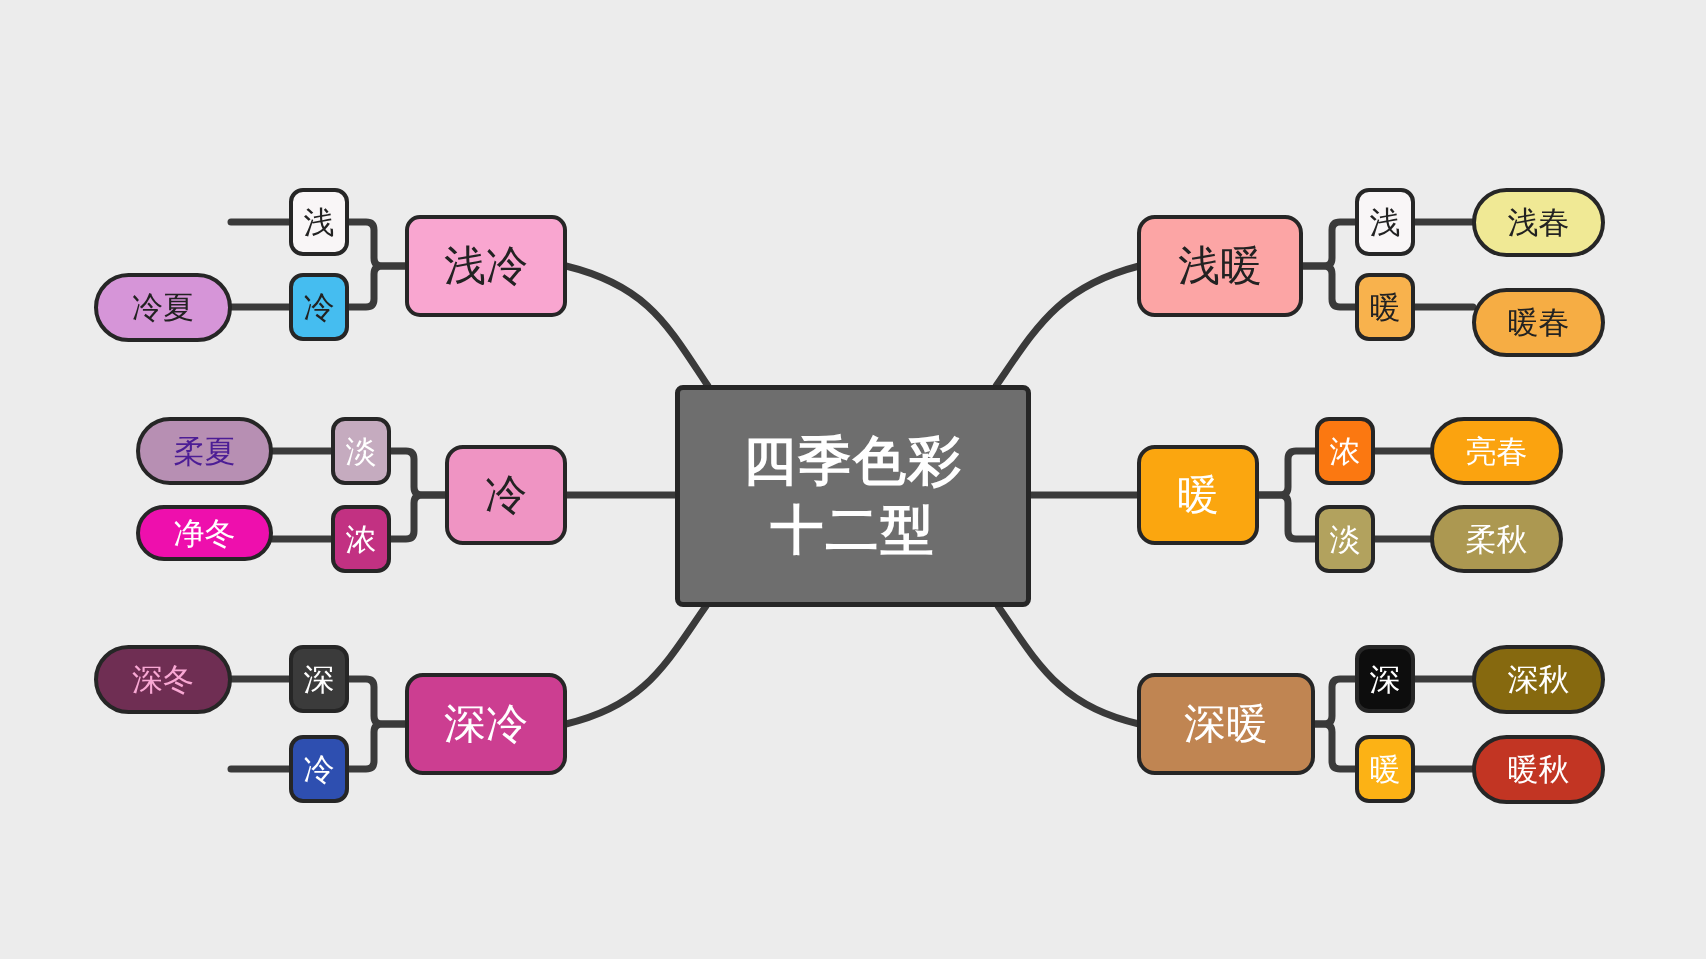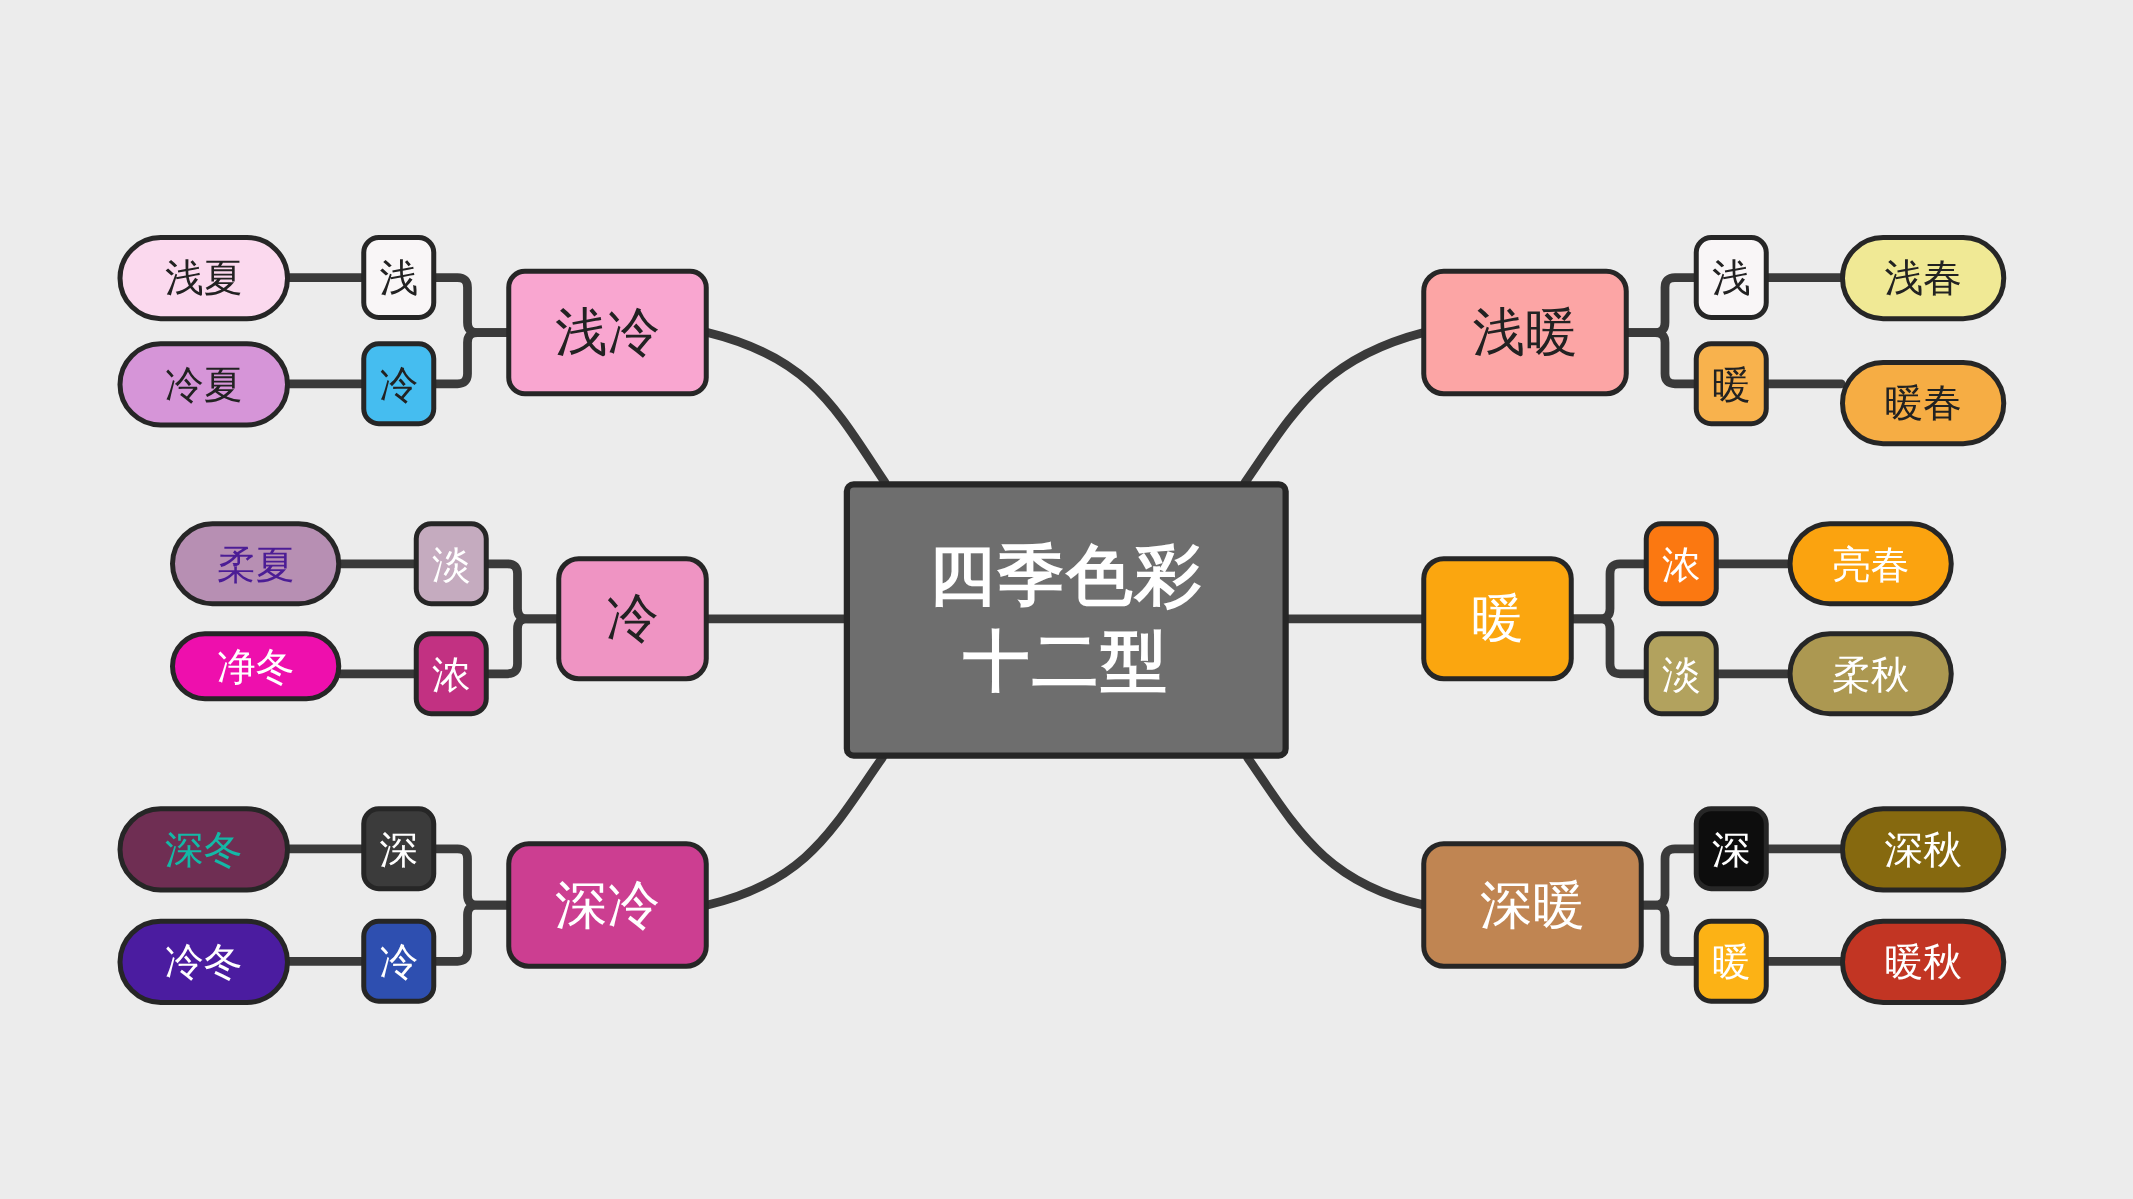--- a/index.html
+++ b/index.html
@@ -90,34 +90,32 @@
   </svg>
 
   <div class="node center-node" style="left: 675px; top: 385px; width: 356px; height: 222px; background: rgb(110, 110, 110); color: rgb(255, 255, 255);">
     <span>四季色彩</span>
     <span>十二型</span>
   </div>
 
   <div class="node main" style="left: 405px; top: 215px; width: 162px; height: 102px; background: rgb(249, 166, 208); color: rgb(34, 34, 34); border-radius: 15px;">浅冷</div>
   <div class="node small" style="left: 289px; top: 188px; width: 60px; height: 68px; background: rgb(249, 246, 247); color: rgb(34, 34, 34);">浅</div>
   <div class="node small" style="left: 289px; top: 273px; width: 60px; height: 68px; background: rgb(69, 189, 240); color: rgb(34, 34, 34);">冷</div>
-  <div class="node pill" style="left: 94px; top: 188px; width: 138px; height: 69px; background: rgb(251, 217, 238); color: rgb(34, 34, 34);">浅夏</div>
   <div class="node pill" style="left: 94px; top: 273px; width: 138px; height: 69px; background: rgb(214, 149, 216); color: rgb(34, 34, 34);">冷夏</div>
 
   <div class="node main" style="left: 445px; top: 445px; width: 122px; height: 100px; background: rgb(239, 148, 195); color: rgb(34, 34, 34);">冷</div>
   <div class="node small" style="left: 331px; top: 417px; width: 60px; height: 68px; background: rgb(197, 171, 191); color: rgb(255, 255, 255);">淡</div>
   <div class="node small" style="left: 331px; top: 505px; width: 60px; height: 68px; background: rgb(194, 49, 130); color: rgb(255, 255, 255);">浓</div>
   <div class="node pill" style="left: 136px; top: 417px; width: 137px; height: 68px; background: rgb(183, 143, 179); color: #4c1d95; text-align: right;">柔夏</div>
   <div class="node pill" style="left: 136px; top: 505px; width: 137px; height: 56px; background: rgb(238, 15, 173); color: rgb(255, 255, 255);">净冬</div>
 
   <div class="node main" style="left: 405px; top: 673px; width: 162px; height: 102px; background: rgb(204, 62, 145); color: rgb(255, 255, 255);">深冷</div>
   <div class="node small" style="left: 289px; top: 645px; width: 60px; height: 68px; background: rgb(59, 59, 59); color: rgb(255, 255, 255);">深</div>
   <div class="node small" style="left: 289px; top: 735px; width: 60px; height: 68px; background: rgb(46, 79, 176); color: rgb(255, 255, 255);">冷</div>
-  <div class="node pill" style="left: 94px; top: 645px; width: 138px; height: 69px; background: rgb(111, 46, 83); color: #14b8a6;">深冬</div>
-  <div class="node pill" style="left: 94px; top: 735px; width: 138px; height: 69px; background: rgb(75, 28, 160); color: rgb(255, 255, 255);">冷冬</div>
+  <div class="node pill" style="left: 94px; top: 645px; width: 138px; height: 69px; background: rgb(111, 46, 83); color: #f9a8d4;">深冬</div>
 
   <div class="node main" style="left: 1137px; top: 215px; width: 166px; height: 102px; background: #fca5a5; color: rgb(34, 34, 34);">浅暖</div>
   <div class="node small" style="left: 1355px; top: 188px; width: 60px; height: 68px; background: rgb(249, 246, 247); color: rgb(34, 34, 34);">浅</div>
   <div class="node small" style="left: 1355px; top: 273px; width: 60px; height: 68px; background: rgb(248, 178, 77); color: rgb(34, 34, 34);">暖</div>
   <div class="node pill" style="left: 1472px; top: 188px; width: 133px; height: 69px; background: rgb(240, 233, 149); color: rgb(34, 34, 34);">浅春</div>
   <div class="node pill" style="left: 1472px; top: 288px; width: 133px; height: 69px; background: rgb(246, 173, 68); color: rgb(34, 34, 34);">暖春</div>
 
   <div class="node main" style="left: 1137px; top: 445px; width: 122px; height: 100px; background: rgb(251, 166, 15); color: rgb(255, 255, 255);">暖</div>
   <div class="node small" style="left: 1315px; top: 417px; width: 60px; height: 68px; background: rgb(251, 120, 17); color: rgb(255, 255, 255);">浓</div>
   <div class="node small" style="left: 1315px; top: 505px; width: 60px; height: 68px; background: rgb(178, 162, 94); color: rgb(255, 255, 255);">淡</div>

